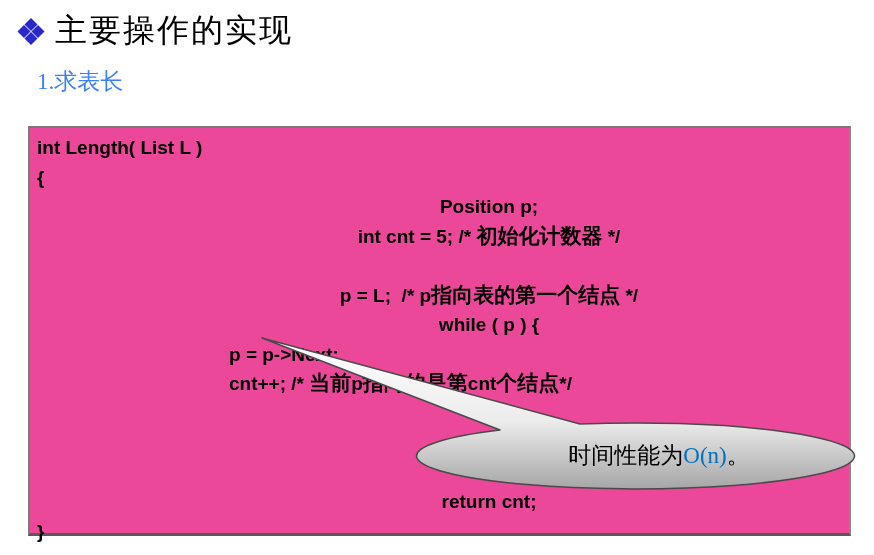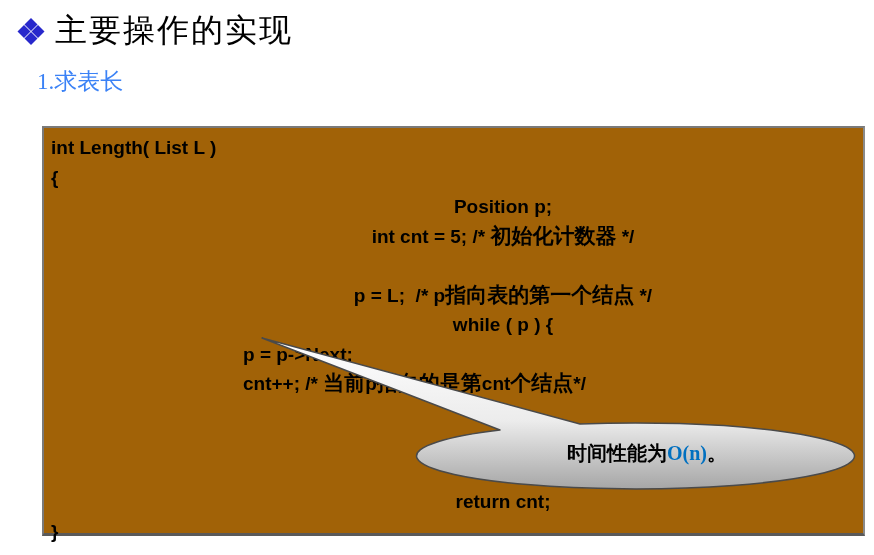--- a/index.html
+++ b/index.html
@@ -13,38 +13,38 @@
   .bullet-icon{display:block;}
   .page-title{
     font-size:32px;color:#000000;letter-spacing:2px;font-weight:normal;
     font-family:"Liberation Serif",serif;white-space:nowrap;
   }
   .section-heading{
     position:absolute;left:37px;top:66px;font-size:23px;font-weight:normal;
     color:#3b82f6;font-family:"Liberation Serif",serif;white-space:nowrap;
   }
   .code-box{
-    position:absolute;left:42px;top:126px;width:819px;height:405px;
+    position:absolute;left:28px;top:126px;width:819px;height:405px;
     border:2px solid #7a7a7a;border-bottom:3px solid #5a5a5a;border-right-color:#8a8a8a;
-    background:#a16207;
+    background:#ec4899;
   }
   .code-lines{padding:5px 0 0 7px;}
   .code-line{
     height:29.5px;line-height:29.5px;white-space:pre;
     font-family:"Liberation Sans",sans-serif;font-weight:bold;font-size:19px;color:#000000;
   }
   .code-line .cjk{
     font-family:"Liberation Serif",serif;font-weight:bold;font-size:21px;margin-top:20px;
   }
   .ind1{padding-left:92px;text-align:center;}
   .ind2{padding-left:192px;}
   .callout-svg{position:absolute;left:0;top:0;width:874px;height:555px;pointer-events:none;}
   .bubble-text{
-    position:absolute;left:480px;top:440px;width:334px;text-align:center;
-    font-family:"Liberation Serif",serif;font-weight:bold;font-size:20px;color:#000000;
+    position:absolute;left:492px;top:440px;width:334px;text-align:center;
+    font-family:"Liberation Serif",serif;font-weight:normal;font-size:23px;color:#000000;
     white-space:nowrap;
   }
   .bubble-text .highlight{color:#0070c0;}
 </style>
 </head>
 <body>
 
 <div class="slide">
 
   <div class="title-row">

